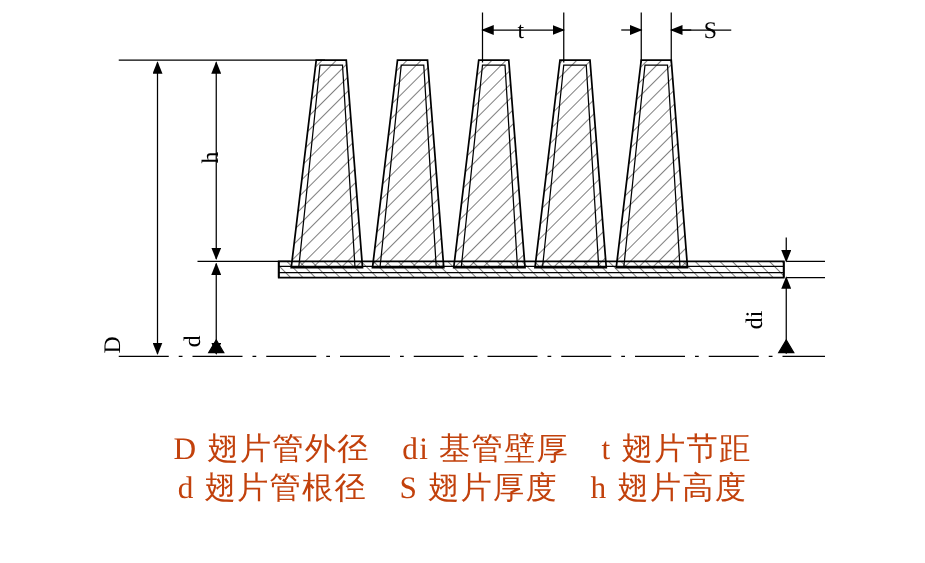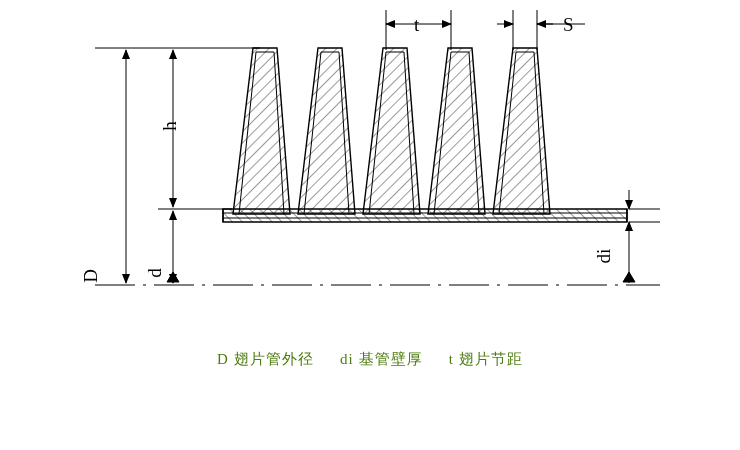--- a/index.html
+++ b/index.html
@@ -1,20 +1,20 @@
 <!DOCTYPE html>
 <html><head>
 <meta charset="utf-8">
 <style>
   html,body{margin:0;padding:0;}
   body{width:740px;height:450px;background:#ffffff;font-family:"Liberation Sans",sans-serif;overflow:hidden;}
   #stage{position:relative;width:740px;height:450px;}
   svg{position:absolute;left:0;top:0;}
   .legend{position:absolute;left:0;top:344px;width:740px;text-align:center;}
-  .legend-row{font-size:15px;color:#4d7c0f;letter-spacing:1px;line-height:30px;white-space:nowrap;}
+  .legend-row{font-size:25px;color:#c2410c;letter-spacing:1px;line-height:30px;white-space:nowrap;}
   .legend-row span.sym{font-family:"Liberation Serif",serif;font-style:normal;}
   .legend-cell{display:inline-block;}
   .gap{display:inline-block;width:26px;}
   .dimlabel{position:absolute;font-family:"Liberation Serif",serif;font-size:19px;color:#000;}
 </style>
 </head>
 <body>
 
 <div id="stage">
 
@@ -116,15 +116,18 @@
   <div class="dimlabel" style="left:563px;top:14px;">S</div>
   <div class="dimlabel" style="left:165px;top:115px;transform:rotate(-90deg);transform-origin:center;">h</div>
   <div class="dimlabel" style="left:84px;top:265px;transform:rotate(-90deg);transform-origin:center;">D</div>
   <div class="dimlabel" style="left:150px;top:262px;transform:rotate(-90deg);transform-origin:center;">d</div>
   <div class="dimlabel" style="left:597px;top:245px;transform:rotate(-90deg);transform-origin:center;">di</div>
 
   <div class="legend">
     <div class="legend-row">
       <span class="legend-cell"><span class="sym">D</span>&nbsp;<span>翅片管外径</span></span><span class="gap"></span><span class="legend-cell"><span class="sym">di</span>&nbsp;<span>基管壁厚</span></span><span class="gap"></span><span class="legend-cell"><span class="sym">t</span>&nbsp;<span>翅片节距</span></span>
     </div>
+    <div class="legend-row">
+      <span class="legend-cell"><span class="sym">d</span>&nbsp;<span>翅片管根径</span></span><span class="gap"></span><span class="legend-cell"><span class="sym">S</span>&nbsp;<span>翅片厚度</span></span><span class="gap"></span><span class="legend-cell"><span class="sym">h</span>&nbsp;<span>翅片高度</span></span>
+    </div>
   </div>
 
 </div>
 
 </body></html>

